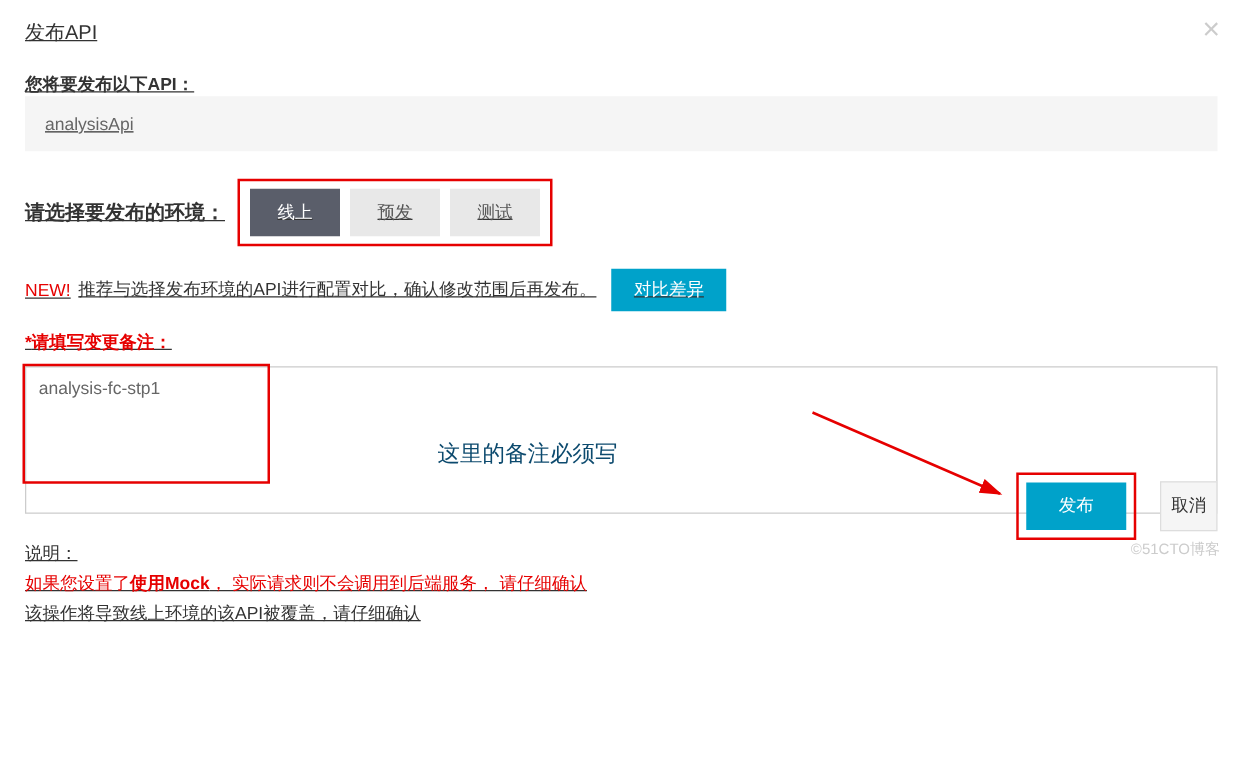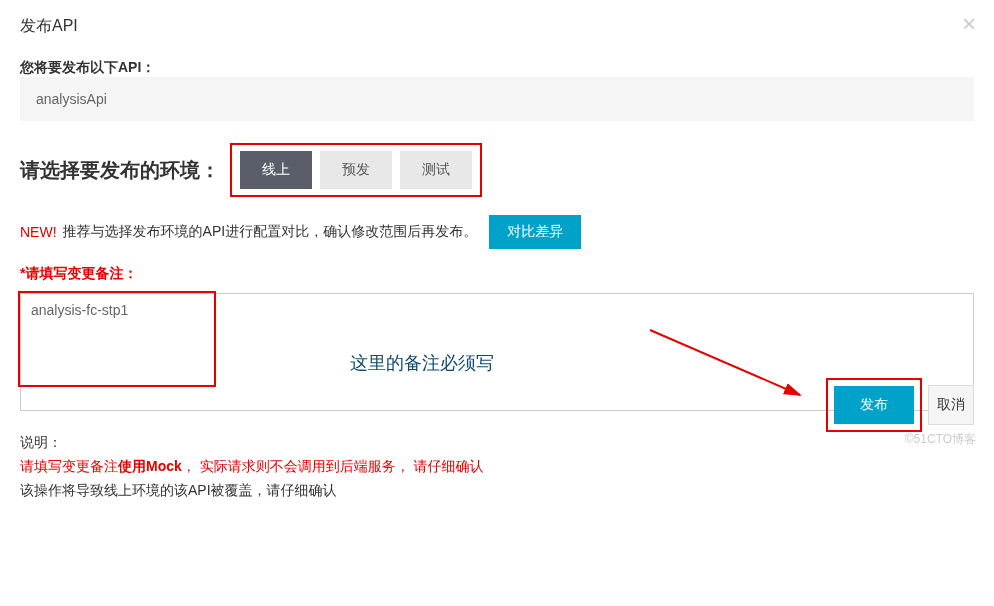--- a/index.html
+++ b/index.html
@@ -14,20 +14,21 @@
       background: #fff;
       width: 994px;
       height: 606px;
       position: relative;
     }
     .modal {
       width: 994px;
       height: 450px;
       padding: 0;
       position: relative;
+      text-decoration: underline;
     }
     .modal-header {
       padding: 16px 20px 12px;
       position: relative;
     }
     .modal-title {
       font-size: 16px;
       color: #333;
       font-weight: normal;
     }
@@ -54,21 +55,21 @@
       color: #666;
       margin-bottom: 22px;
     }
     .env-row {
       display: flex;
       align-items: center;
       margin-bottom: 18px;
       position: relative;
     }
     .env-label {
-      font-size: 20px;
+      font-size: 16px;
       color: #333;
       font-weight: bold;
       margin-right: 10px;
     }
     .env-buttons {
       display: flex;
       gap: 8px;
       border: 2px solid #e60000;
       padding: 6px 8px;
     }
@@ -163,21 +164,21 @@
       font-weight: bold;
     }
     .overwrite-warning {
       color: #333;
     }
     .modal-footer {
       position: absolute;
       bottom: 18px;
       right: 20px;
       display: flex;
-      gap: 6px;
+      gap: 19px;
       align-items: center;
     }
     .publish-btn-wrapper {
       border: 2px solid #e60000;
       padding: 6px;
     }
     .publish-btn {
       background: #00a2ca;
       color: #fff;
       border: none;
@@ -238,21 +239,21 @@
 
     <div class="remark-label">请填写变更备注：</div>
     <div class="textarea-wrapper">
       <textarea class="remark-textarea" style="">analysis-fc-stp1</textarea>
       <div class="textarea-highlight"></div>
       <div class="annotation-2">这里的备注必须写</div>
     </div>
 
     <div class="description">说明：</div>
     <div class="mock-warning">
-      <span>请填写变更备注</span><span class="bold">使用Mock</span><span>， 实际请求则不会调用到后端服务， 请仔细确认</span>
+      <span>如果您设置了</span><span class="bold">使用Mock</span><span>， 实际请求则不会调用到后端服务， 请仔细确认</span>
     </div>
     <div class="overwrite-warning">该操作将导致线上环境的该API被覆盖，请仔细确认</div>
   </div>
 
   <svg class="arrow-svg" width="180" height="100">
     <defs>
       <marker id="arrowhead" markerWidth="10" markerHeight="10" refX="8" refY="3" orient="auto">
         <polygon points="0 0, 9 3, 0 6" fill="#e60000"></polygon>
       </marker>
     </defs>

